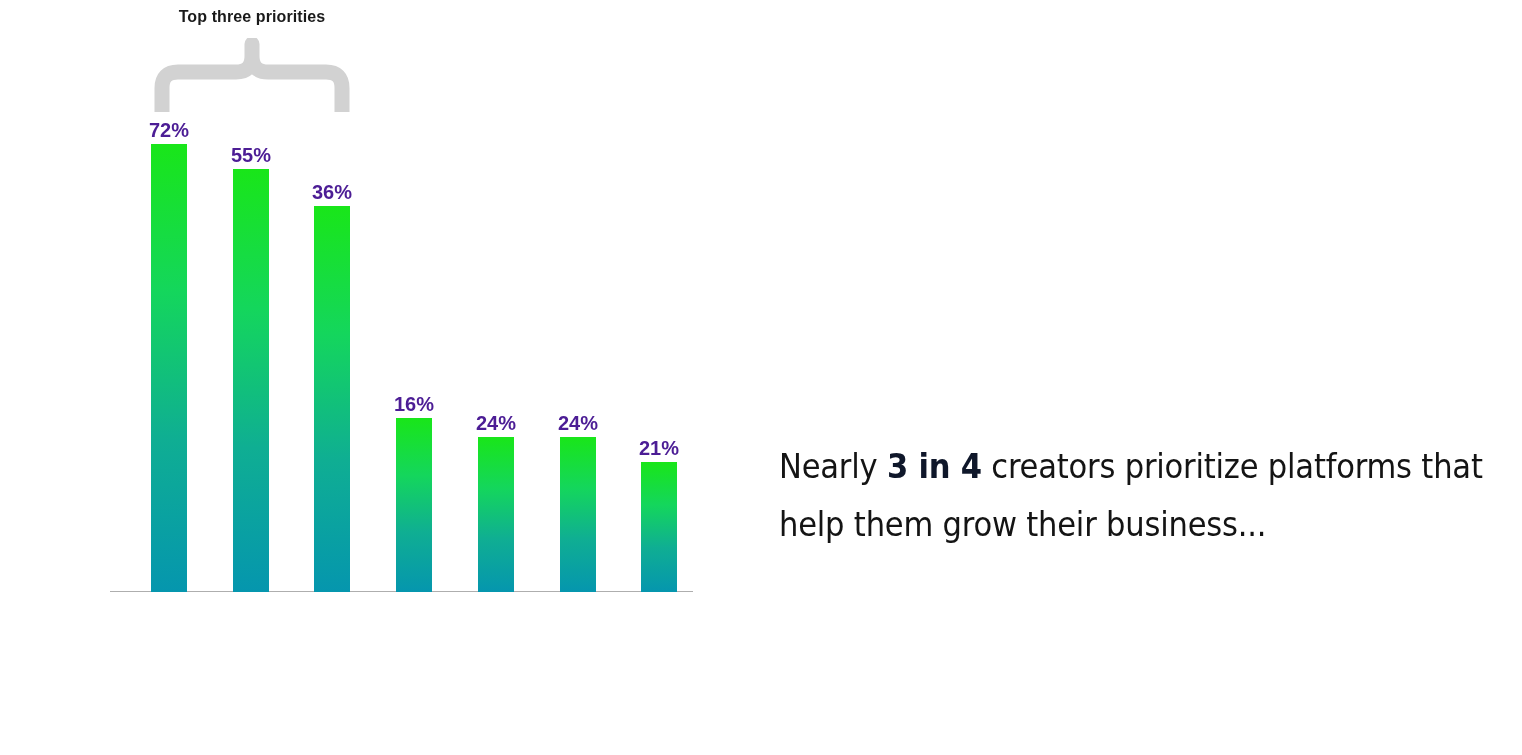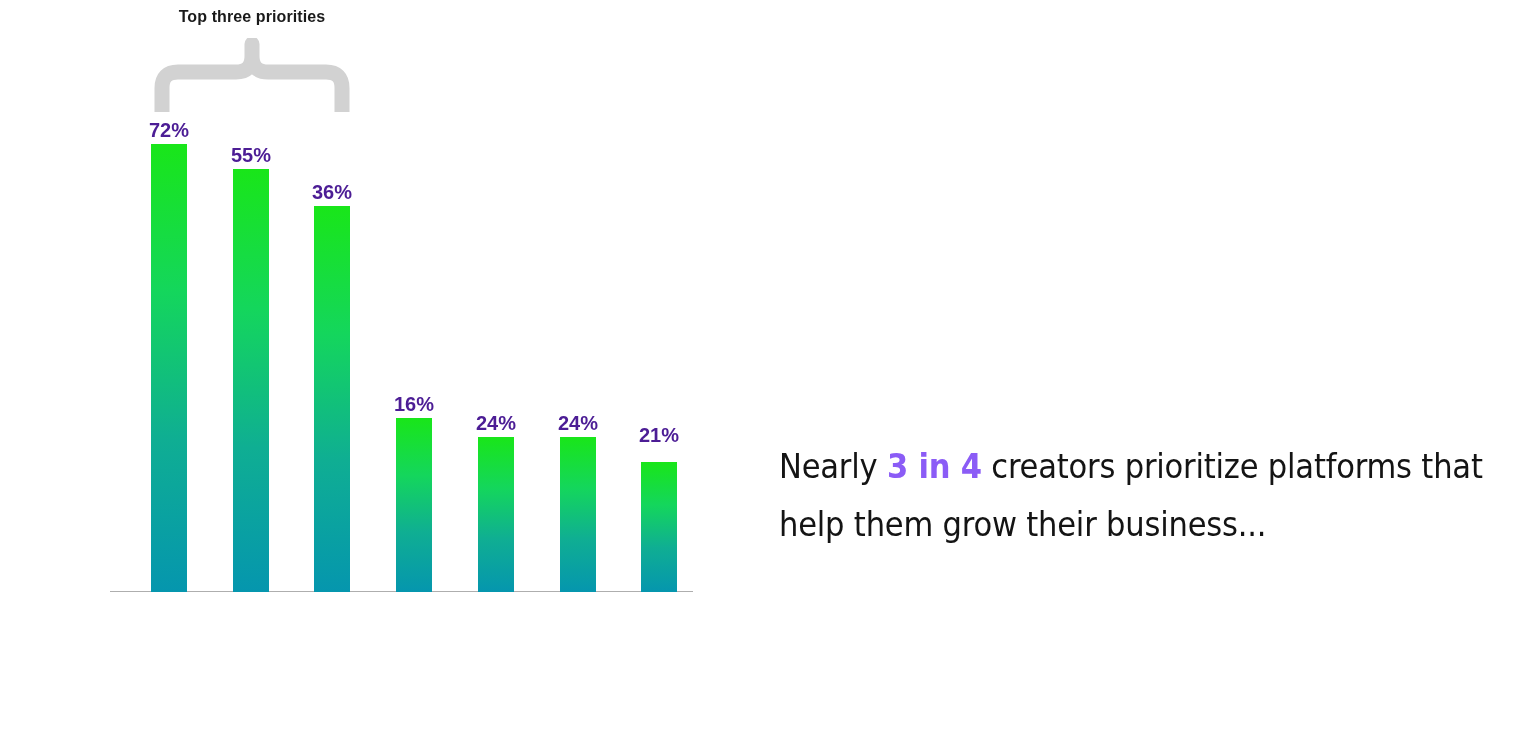--- a/index.html
+++ b/index.html
@@ -96,21 +96,21 @@
     top: 437px;
     width: 720px;
     font-size: 34px;
     line-height: 58px;
     color: #141414;
     font-family: "DejaVu Sans Condensed", "Liberation Sans Narrow", "Liberation Sans", sans-serif;
     letter-spacing: -0.2px;
   }
   #callout .hl {
     font-weight: bold;
-    color: #8b5cf6;
+    color: #0f172a;
   }
 </style>
 </head>
 <body>
 
 <div id="chart-panel">
 
   <div id="bracket-label">Top three priorities</div>
 
   <span id="bracket-icon">
@@ -162,20 +162,20 @@
 
     </div>
 
     <div class="bar-group" style="left:548px;">
       <div class="bar-value" style="bottom:320px;">24%</div>
       <div class="bar-rect" style="height:155px;"></div>
 
     </div>
 
     <div class="bar-group" style="left:629px;">
-      <div class="bar-value" style="bottom:308px;text-align:center;">21%</div>
+      <div class="bar-value" style="bottom:295px;text-align:center;">21%</div>
       <div class="bar-rect" style="height:130px;"></div>
 
     </div>
   </div>
 </div>
 
 <div id="callout"><span>Nearly </span><span class="hl">3 in 4</span><span> creators prioritize platforms that help them grow their business...</span></div>
 
 </body></html>

